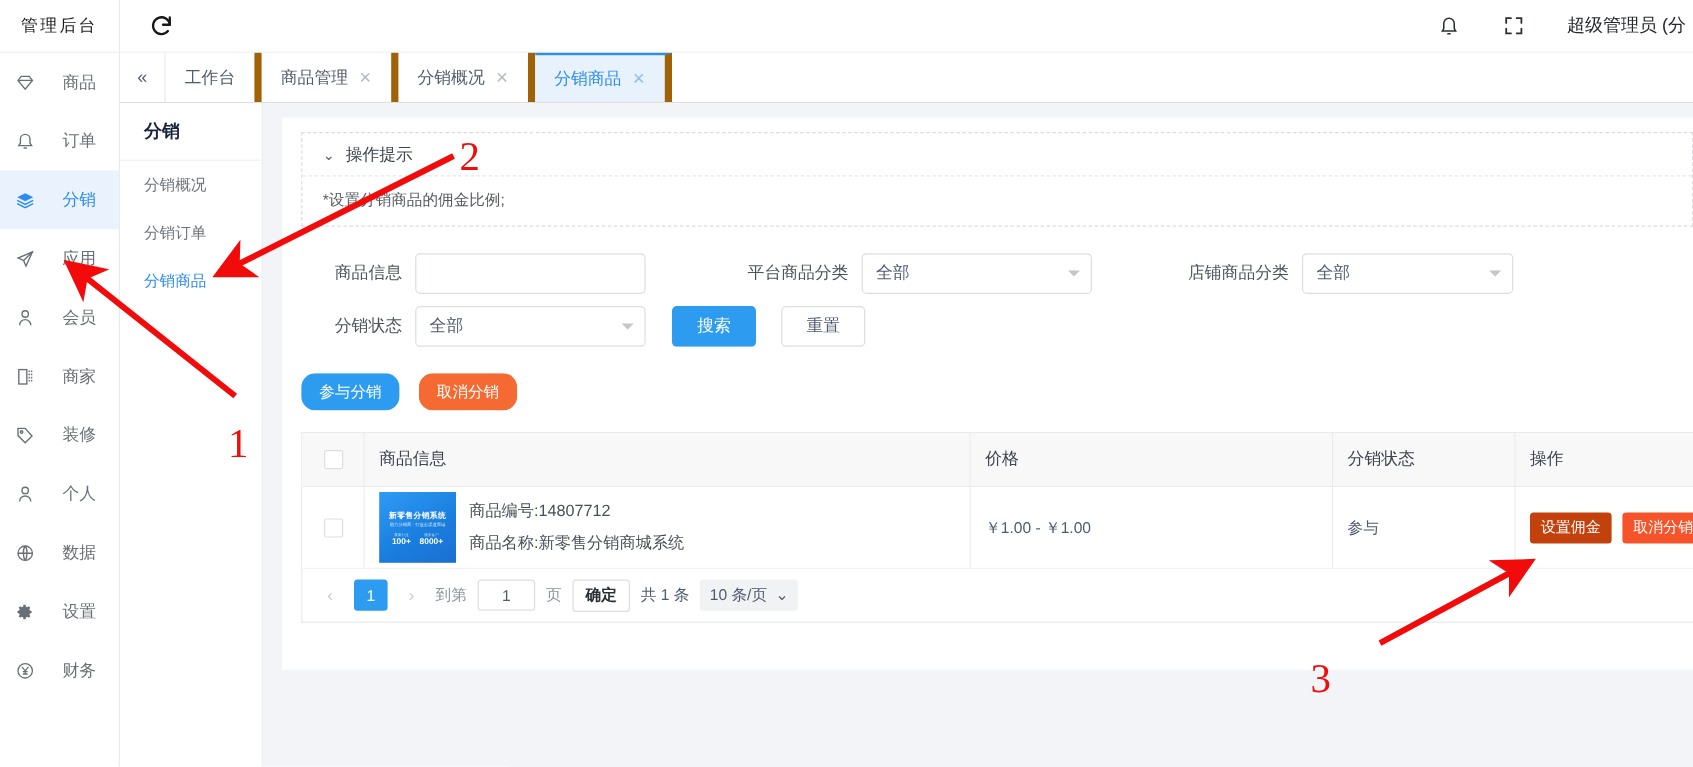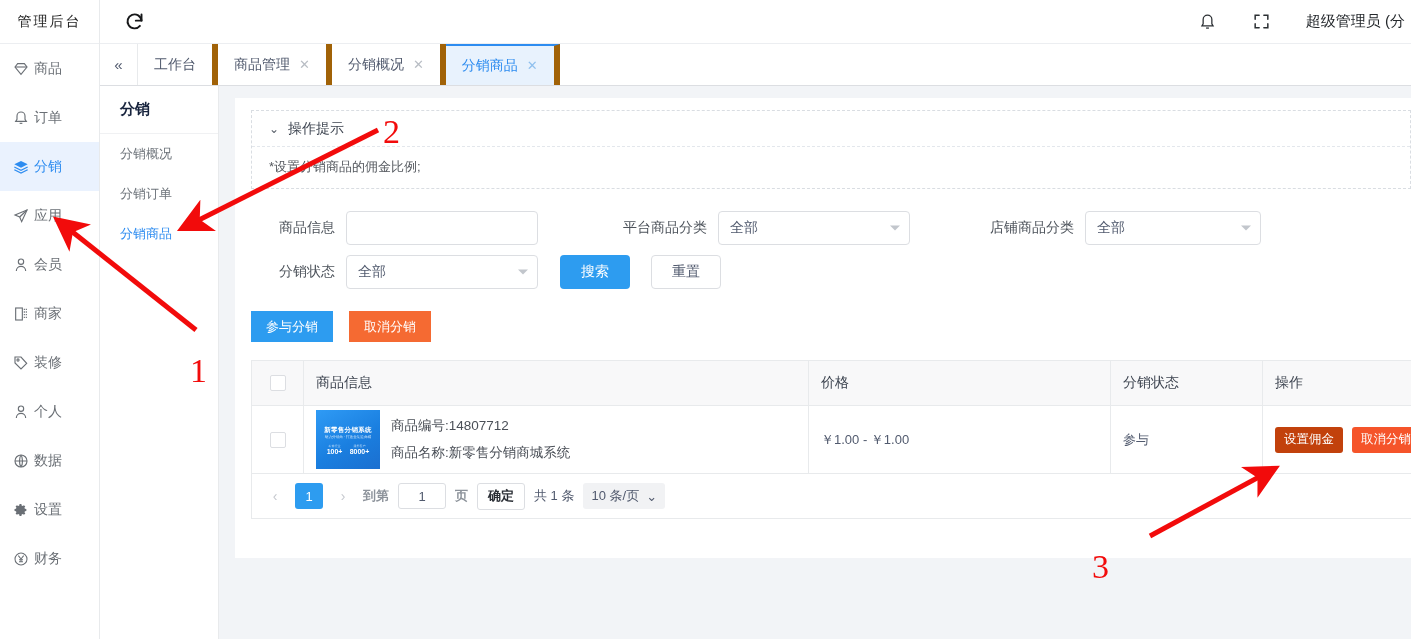--- a/index.html
+++ b/index.html
@@ -17,21 +17,21 @@
   .lsidebar {
     position: absolute; left: 0; top: 0; width: 100px; height: 639px;
     background: #fff; border-right: 1px solid #e8eaec;
   }
   .brand {
     height: 44px; display: flex; align-items: center; justify-content: center;
     font-size: 14px; font-weight: normal; letter-spacing: 2px; color: #1c1c1c;
     border-bottom: 1px solid #eceef1;
   }
   .nav-item {
-    height: 49px; display: flex; align-items: center; gap: 5px;
+    height: 49px; display: flex; align-items: center; gap: 23px;
     padding-left: 13px; color: #6a6f75; font-size: 14px; cursor: pointer;
   }
   .nav-item.active { background: #eaf2fe; color: #2d8cf0; }
   .nav-item.active .nic { color: #2d8cf0; }
   .nic { width: 16px; height: 16px; display: inline-flex; align-items: center;
          justify-content: center; color: #6a6f75; flex: 0 0 16px; }
   .nic svg { width: 16px; height: 16px; display: block; }
 
   
   .header {
@@ -113,21 +113,21 @@
   .btn {
     height: 34px; padding: 0 20px; border-radius: 4px; font-size: 14px;
     display: inline-flex; align-items: center; justify-content: center; cursor: pointer;
     border: 1px solid transparent; white-space: nowrap;
   }
   .btn-primary { background: #2d9cf0; color: #fff; }
   .btn-default { background: #fff; color: #515a6e; border-color: #dcdee2; }
 
   
   .actions { margin-top: 22px; display: flex; gap: 16px; }
-  .btn-sm { height: 31px; padding: 0 14px; border-radius: 0; font-size: 13px;
+  .btn-sm { height: 31px; padding: 0 14px; border-radius: 12px; font-size: 13px;
             display: inline-flex; align-items: center; cursor: pointer; border: 1px solid transparent; }
   .btn-blue { background: #2d9cf0; color: #fff; }
   .btn-orange { background: #f56a32; color: #fff; }
 
   
   .table { margin-top: 18px; width: 1192px; border-top: 1px solid #e8eaec;
            border-left: 1px solid #e8eaec; }
   .trow { display: flex; border-bottom: 1px solid #e8eaec; }
   .th { background: #f8f8f9; font-size: 14px; color: #3d4450; font-weight: normal;
         display: flex; align-items: center; height: 44px; padding: 0 12px;
@@ -168,21 +168,21 @@
   .pg-arrow { width: 22px; height: 24px; display: flex; align-items: center; justify-content: center;
               color: #c5c8ce; cursor: pointer; font-size: 14px; }
   .pg-num { min-width: 28px; height: 26px; background: #2d9cf0; color: #fff; border-radius: 3px;
             display: flex; align-items: center; justify-content: center; cursor: pointer; font-size: 13px; }
   .pg-inp { width: 48px; height: 26px; border: 1px solid #dcdee2; border-radius: 3px;
             display: flex; align-items: center; justify-content: center; font-size: 13px; color: #515a6e; }
   .pg-ok { height: 27px; padding: 0 10px; border: 1px solid #dcdee2; border-radius: 3px;
            display: flex; align-items: center; font-size: 13px; color: #2b2f36; cursor: pointer; font-weight: bold; background:#fff; }
   .pg-size { height: 26px; padding: 0 8px; background: #f1f2f4; border-radius: 3px; display: flex;
              align-items: center; gap: 7px; font-size: 13px; color: #515a6e; cursor: pointer; }
-  .muted { color: #8d939b; font-weight: bold; }
+  .muted { color: #8d939b; }
 
   
   .overlay { position: absolute; left: 0; top: 0; width: 1411px; height: 639px; pointer-events: none; }
   .anno-num { position: absolute; color: #f20b0b; font-size: 34px; font-family: "Liberation Serif", serif; }
 </style>
 </head>
 <body>
 
 <div id="root">
 

